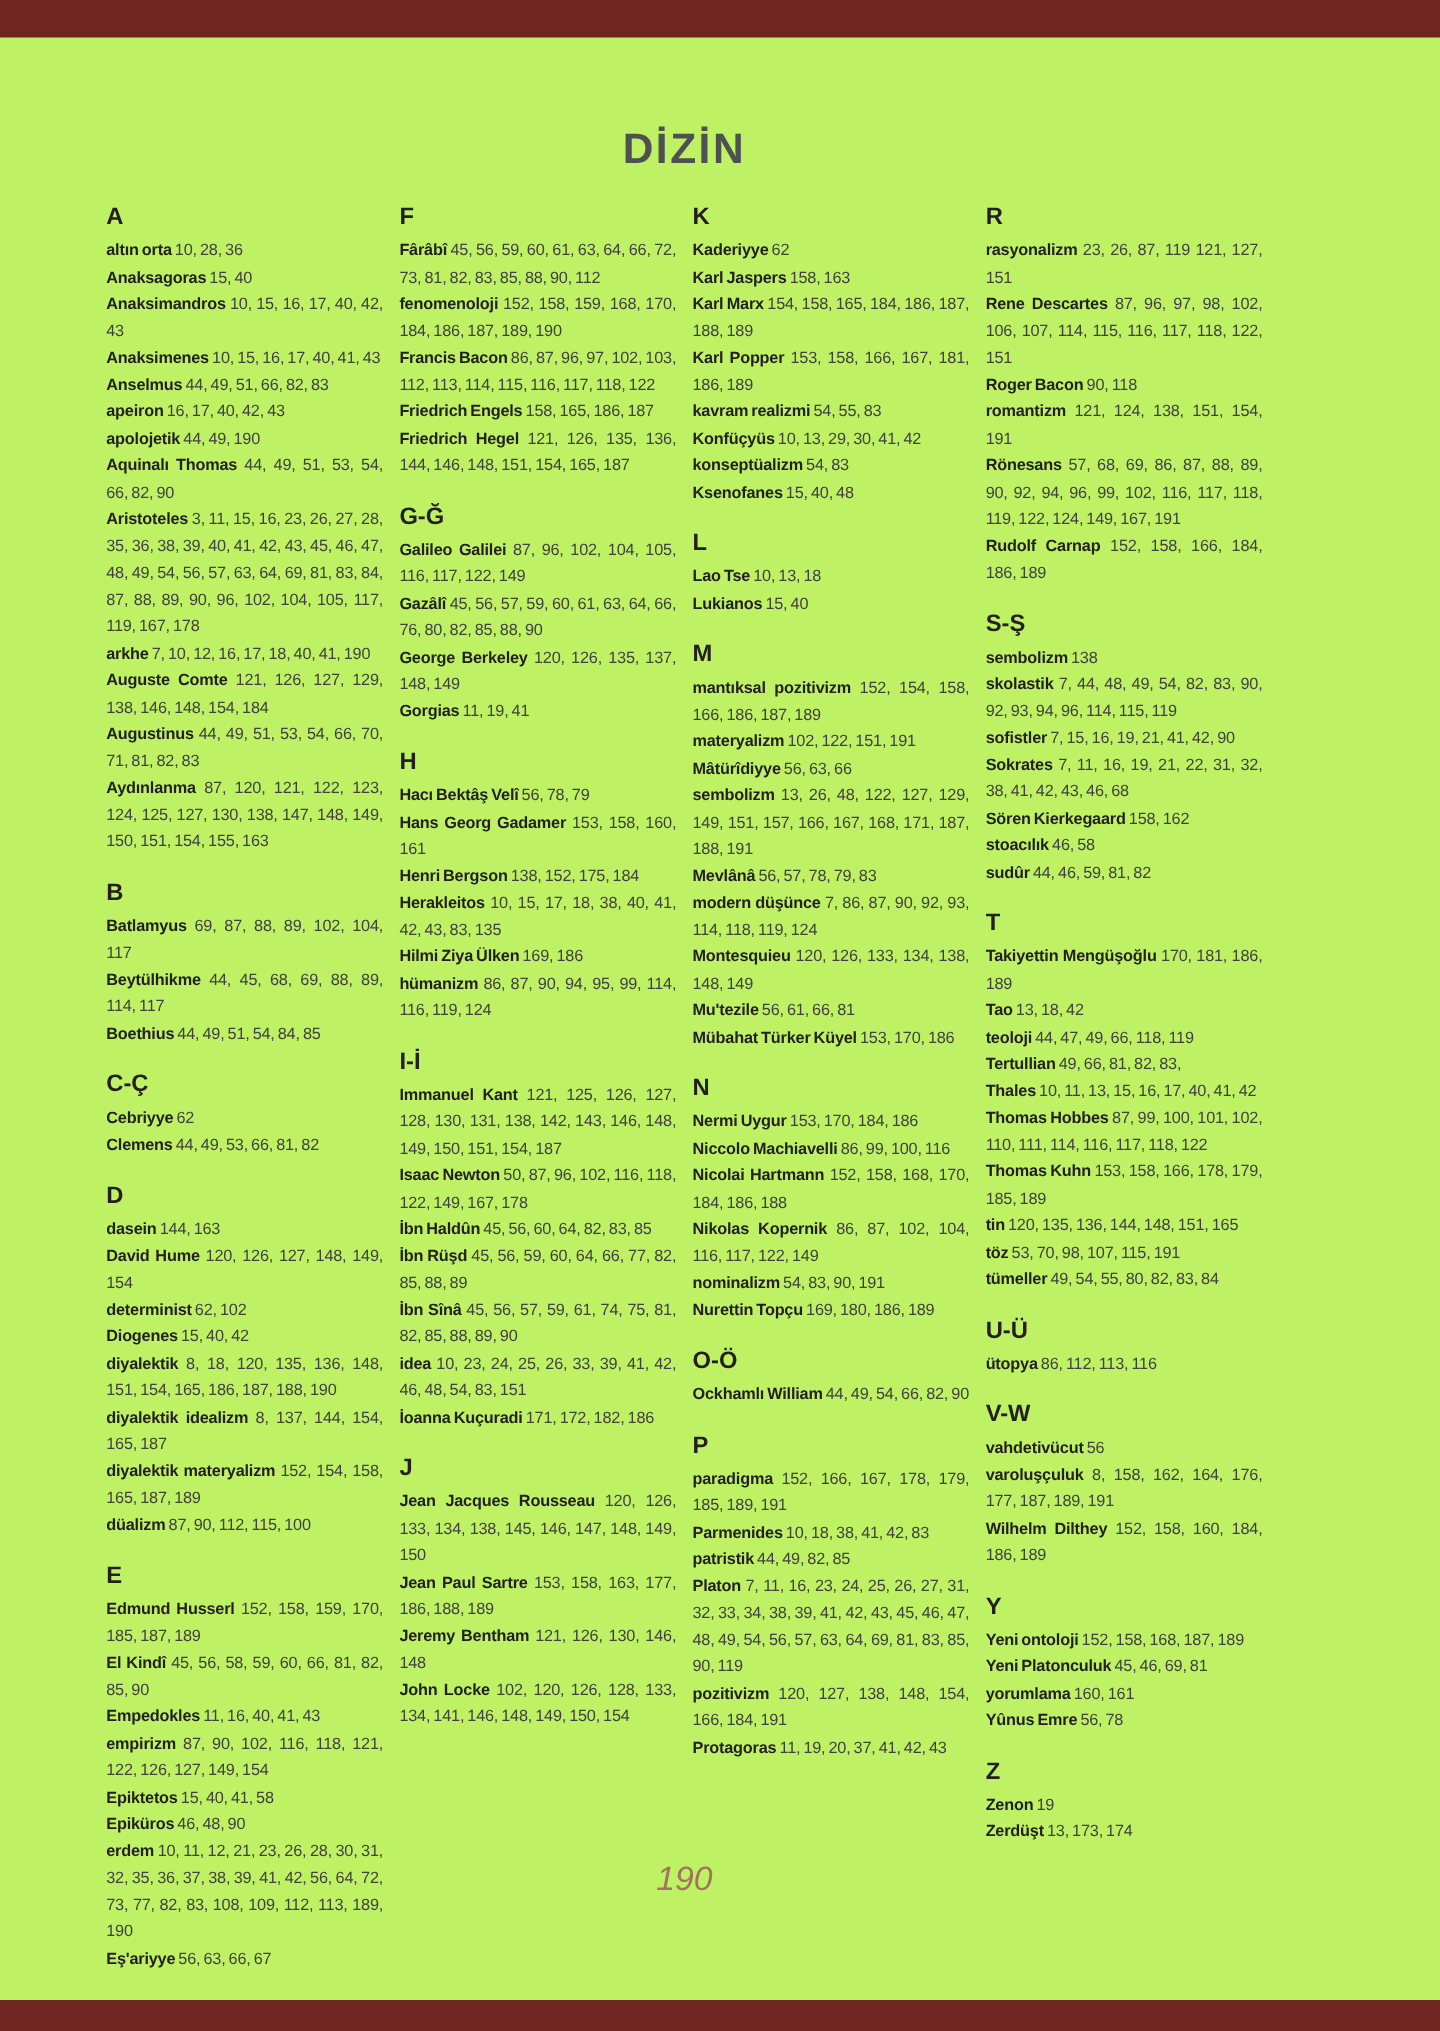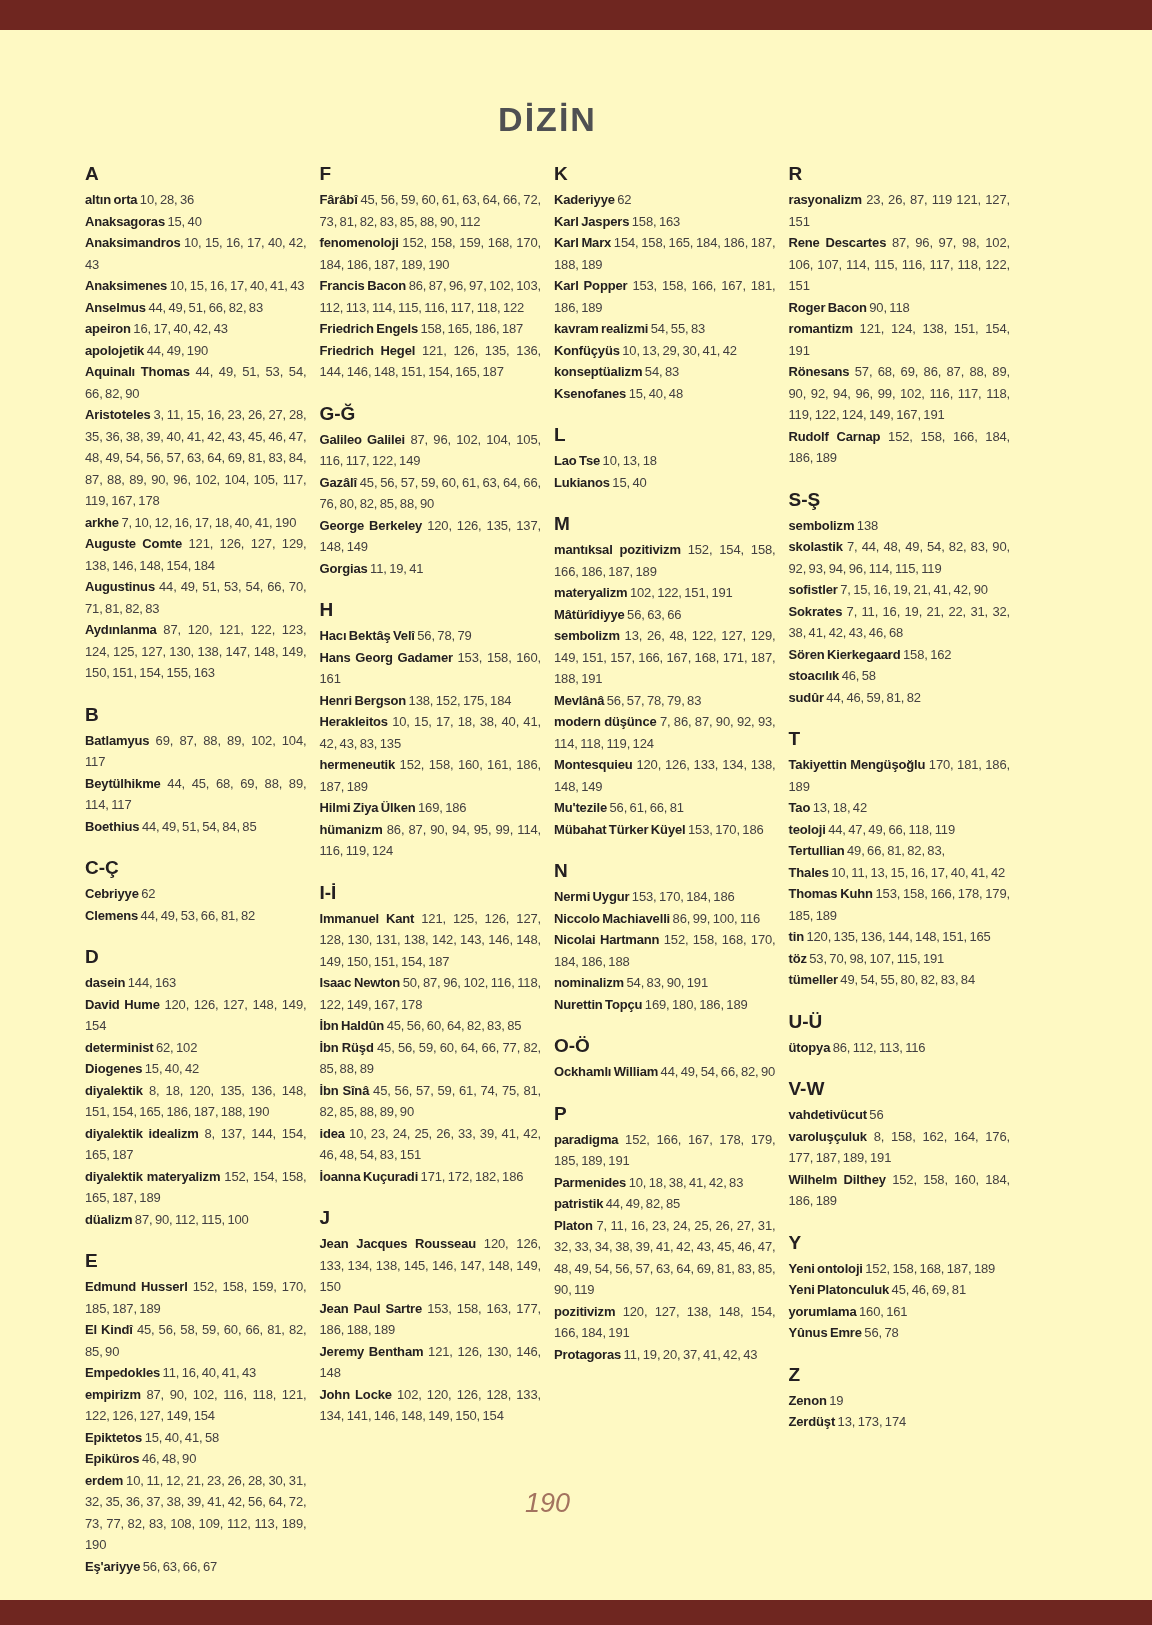--- a/index.html
+++ b/index.html
@@ -1,19 +1,19 @@
 <!DOCTYPE html>
 <html><head>
 <meta charset="utf-8">
 <style>
   html,body{margin:0;padding:0;background:#ffffff;}
   .page{
     position:relative;
     width:1152px;height:1625px;
-    background:#fef9c3;
+    background:#bef264;
     overflow:hidden;
     font-family:"Liberation Sans", sans-serif;
   }
   .bar{position:absolute;left:0;width:1152px;background:#6f2620;}
   .bar.top{top:0;height:30px;}
   .bar.bottom{bottom:0;height:25px;}
   .doc-title{
     position:absolute;top:100px;left:85px;width:925px;
     text-align:center;font-size:34px;font-weight:bold;
     letter-spacing:2px;color:#4f5052;
@@ -98,21 +98,20 @@
         <div class="letter">G-Ğ</div>
         <p class="entry"><b>Galileo Galilei</b><span> 87, 96, 102, 104, 105, 116, 117, 122, 149</span></p>
         <p class="entry"><b>Gazâlî</b><span> 45, 56, 57, 59, 60, 61, 63, 64, 66, 76, 80, 82, 85, 88, 90</span></p>
         <p class="entry"><b>George Berkeley</b><span> 120, 126, 135, 137, 148, 149</span></p>
         <p class="entry"><b>Gorgias</b><span> 11, 19, 41</span></p>
         <div class="letter">H</div>
         <p class="entry"><b>Hacı Bektâş Velî</b><span> 56, 78, 79</span></p>
         <p class="entry"><b>Hans Georg Gadamer</b><span> 153, 158, 160, 161</span></p>
         <p class="entry"><b>Henri Bergson</b><span> 138, 152, 175, 184</span></p>
         <p class="entry"><b>Herakleitos</b><span> 10, 15, 17, 18, 38, 40, 41, 42, 43, 83, 135</span></p>
-        <p class="entry"><b>hermeneutik</b><span> 152, 158, 160, 161, 186, 187, 189</span></p>
         <p class="entry"><b>Hilmi Ziya Ülken</b><span> 169, 186</span></p>
         <p class="entry"><b>hümanizm</b><span> 86, 87, 90, 94, 95, 99, 114, 116, 119, 124</span></p>
         <div class="letter">I-İ</div>
         <p class="entry"><b>Immanuel Kant</b><span> 121, 125, 126, 127, 128, 130, 131, 138, 142, 143, 146, 148, 149, 150, 151, 154, 187</span></p>
         <p class="entry"><b>Isaac Newton</b><span> 50, 87, 96, 102, 116, 118, 122, 149, 167, 178</span></p>
         <p class="entry"><b>İbn Haldûn</b><span> 45, 56, 60, 64, 82, 83, 85</span></p>
         <p class="entry"><b>İbn Rüşd</b><span> 45, 56, 59, 60, 64, 66, 77, 82, 85, 88, 89</span></p>
         <p class="entry"><b>İbn Sînâ</b><span> 45, 56, 57, 59, 61, 74, 75, 81, 82, 85, 88, 89, 90</span></p>
         <p class="entry"><b>idea</b><span> 10, 23, 24, 25, 26, 33, 39, 41, 42, 46, 48, 54, 83, 151</span></p>
         <p class="entry"><b>İoanna Kuçuradi</b><span> 171, 172, 182, 186</span></p>
@@ -142,20 +141,21 @@
         <p class="entry"><b>sembolizm</b><span> 13, 26, 48, 122, 127, 129, 149, 151, 157, 166, 167, 168, 171, 187, 188, 191</span></p>
         <p class="entry"><b>Mevlânâ</b><span> 56, 57, 78, 79, 83</span></p>
         <p class="entry"><b>modern düşünce</b><span> 7, 86, 87, 90, 92, 93, 114, 118, 119, 124</span></p>
         <p class="entry"><b>Montesquieu</b><span> 120, 126, 133, 134, 138, 148, 149</span></p>
         <p class="entry"><b>Mu'tezile</b><span> 56, 61, 66, 81</span></p>
         <p class="entry"><b>Mübahat Türker Küyel</b><span> 153, 170, 186</span></p>
         <div class="letter">N</div>
         <p class="entry"><b>Nermi Uygur</b><span> 153, 170, 184, 186</span></p>
         <p class="entry"><b>Niccolo Machiavelli</b><span> 86, 99, 100, 116</span></p>
         <p class="entry"><b>Nicolai Hartmann</b><span> 152, 158, 168, 170, 184, 186, 188</span></p>
+        <p class="entry"><b>Nikolas Kopernik</b><span> 86, 87, 102, 104, 116, 117, 122, 149</span></p>
         <p class="entry"><b>nominalizm</b><span> 54, 83, 90, 191</span></p>
         <p class="entry"><b>Nurettin Topçu</b><span> 169, 180, 186, 189</span></p>
         <div class="letter">O-Ö</div>
         <p class="entry"><b>Ockhamlı William</b><span> 44, 49, 54, 66, 82, 90</span></p>
         <div class="letter">P</div>
         <p class="entry"><b>paradigma</b><span> 152, 166, 167, 178, 179, 185, 189, 191</span></p>
         <p class="entry"><b>Parmenides</b><span> 10, 18, 38, 41, 42, 83</span></p>
         <p class="entry"><b>patristik</b><span> 44, 49, 82, 85</span></p>
         <p class="entry"><b>Platon</b><span> 7, 11, 16, 23, 24, 25, 26, 27, 31, 32, 33, 34, 38, 39, 41, 42, 43, 45, 46, 47, 48, 49, 54, 56, 57, 63, 64, 69, 81, 83, 85, 90, 119</span></p>
         <p class="entry"><b>pozitivizm</b><span> 120, 127, 138, 148, 154, 166, 184, 191</span></p>
@@ -176,20 +176,21 @@
         <p class="entry"><b>Sokrates</b><span> 7, 11, 16, 19, 21, 22, 31, 32, 38, 41, 42, 43, 46, 68</span></p>
         <p class="entry"><b>Sören Kierkegaard</b><span> 158, 162</span></p>
         <p class="entry"><b>stoacılık</b><span> 46, 58</span></p>
         <p class="entry"><b>sudûr</b><span> 44, 46, 59, 81, 82</span></p>
         <div class="letter">T</div>
         <p class="entry"><b>Takiyettin Mengüşoğlu</b><span> 170, 181, 186, 189</span></p>
         <p class="entry"><b>Tao</b><span> 13, 18, 42</span></p>
         <p class="entry"><b>teoloji</b><span> 44, 47, 49, 66, 118, 119</span></p>
         <p class="entry"><b>Tertullian</b><span> 49, 66, 81, 82, 83,</span></p>
         <p class="entry"><b>Thales</b><span> 10, 11, 13, 15, 16, 17, 40, 41, 42</span></p>
+        <p class="entry"><b>Thomas Hobbes</b><span> 87, 99, 100, 101, 102, 110, 111, 114, 116, 117, 118, 122</span></p>
         <p class="entry"><b>Thomas Kuhn</b><span> 153, 158, 166, 178, 179, 185, 189</span></p>
         <p class="entry"><b>tin</b><span> 120, 135, 136, 144, 148, 151, 165</span></p>
         <p class="entry"><b>töz</b><span> 53, 70, 98, 107, 115, 191</span></p>
         <p class="entry"><b>tümeller</b><span> 49, 54, 55, 80, 82, 83, 84</span></p>
         <div class="letter">U-Ü</div>
         <p class="entry"><b>ütopya</b><span> 86, 112, 113, 116</span></p>
         <div class="letter">V-W</div>
         <p class="entry"><b>vahdetivücut</b><span> 56</span></p>
         <p class="entry"><b>varoluşçuluk</b><span> 8, 158, 162, 164, 176, 177, 187, 189, 191</span></p>
         <p class="entry"><b>Wilhelm Dilthey</b><span> 152, 158, 160, 184, 186, 189</span></p>

